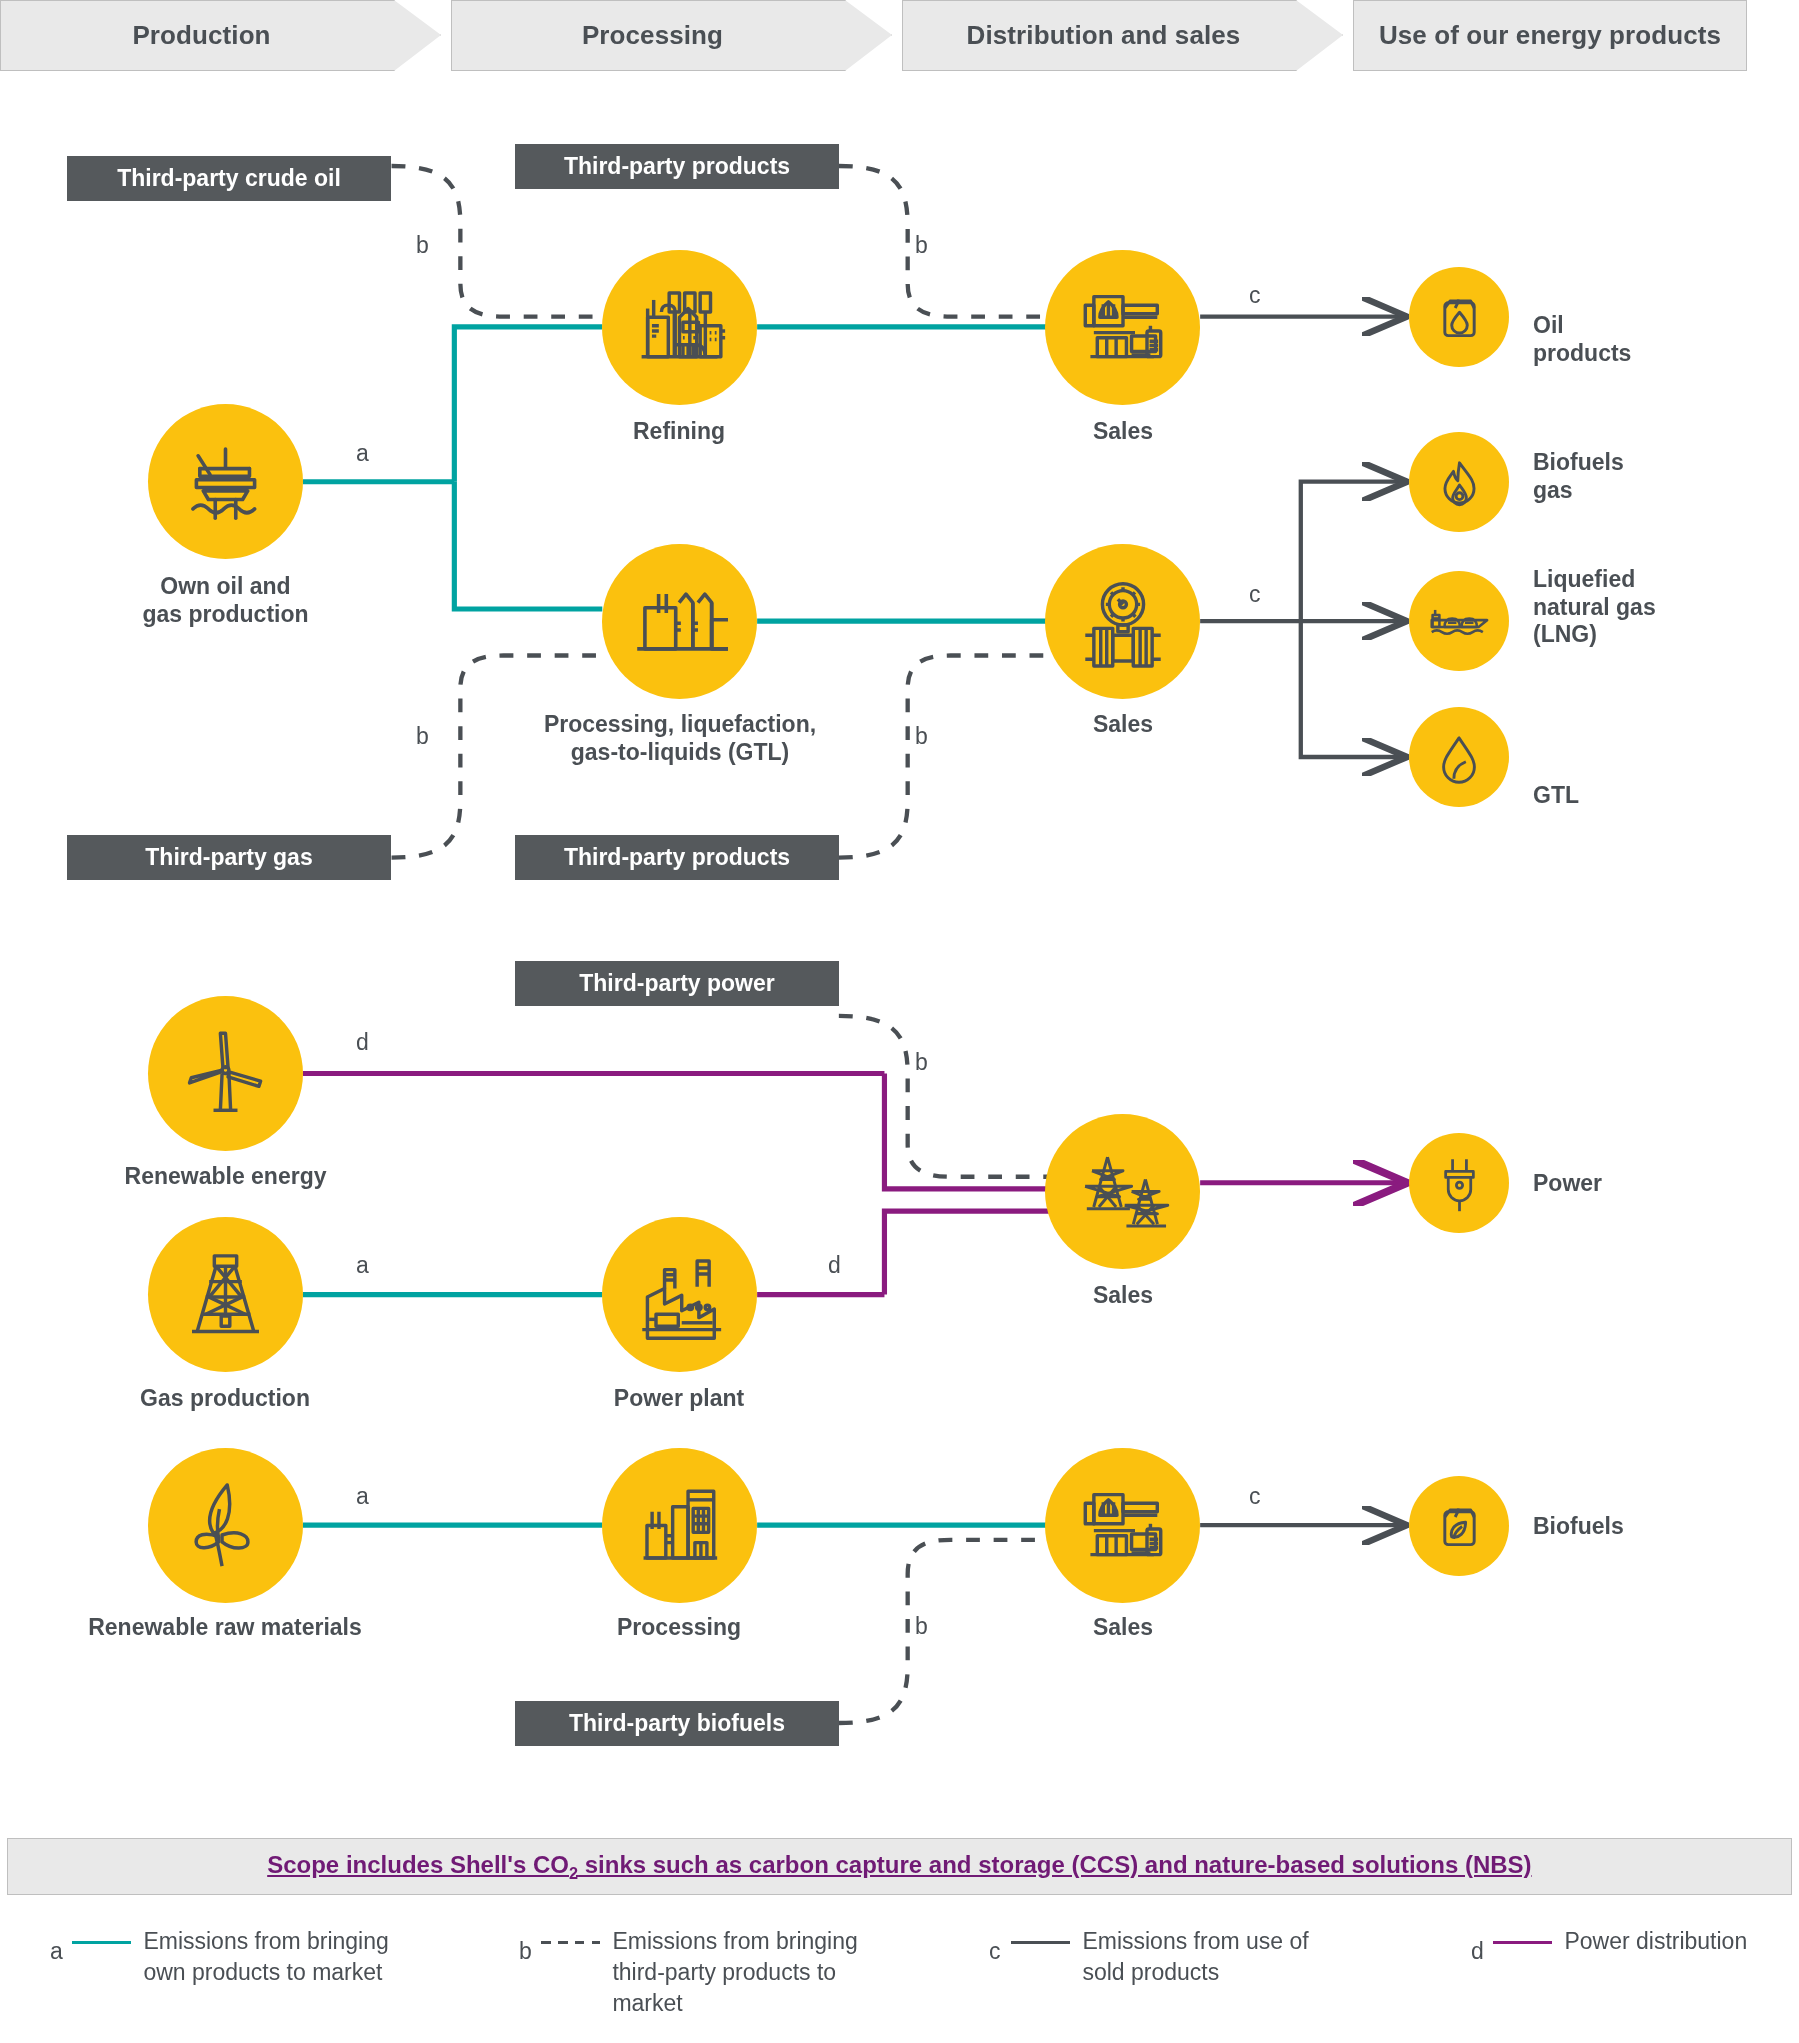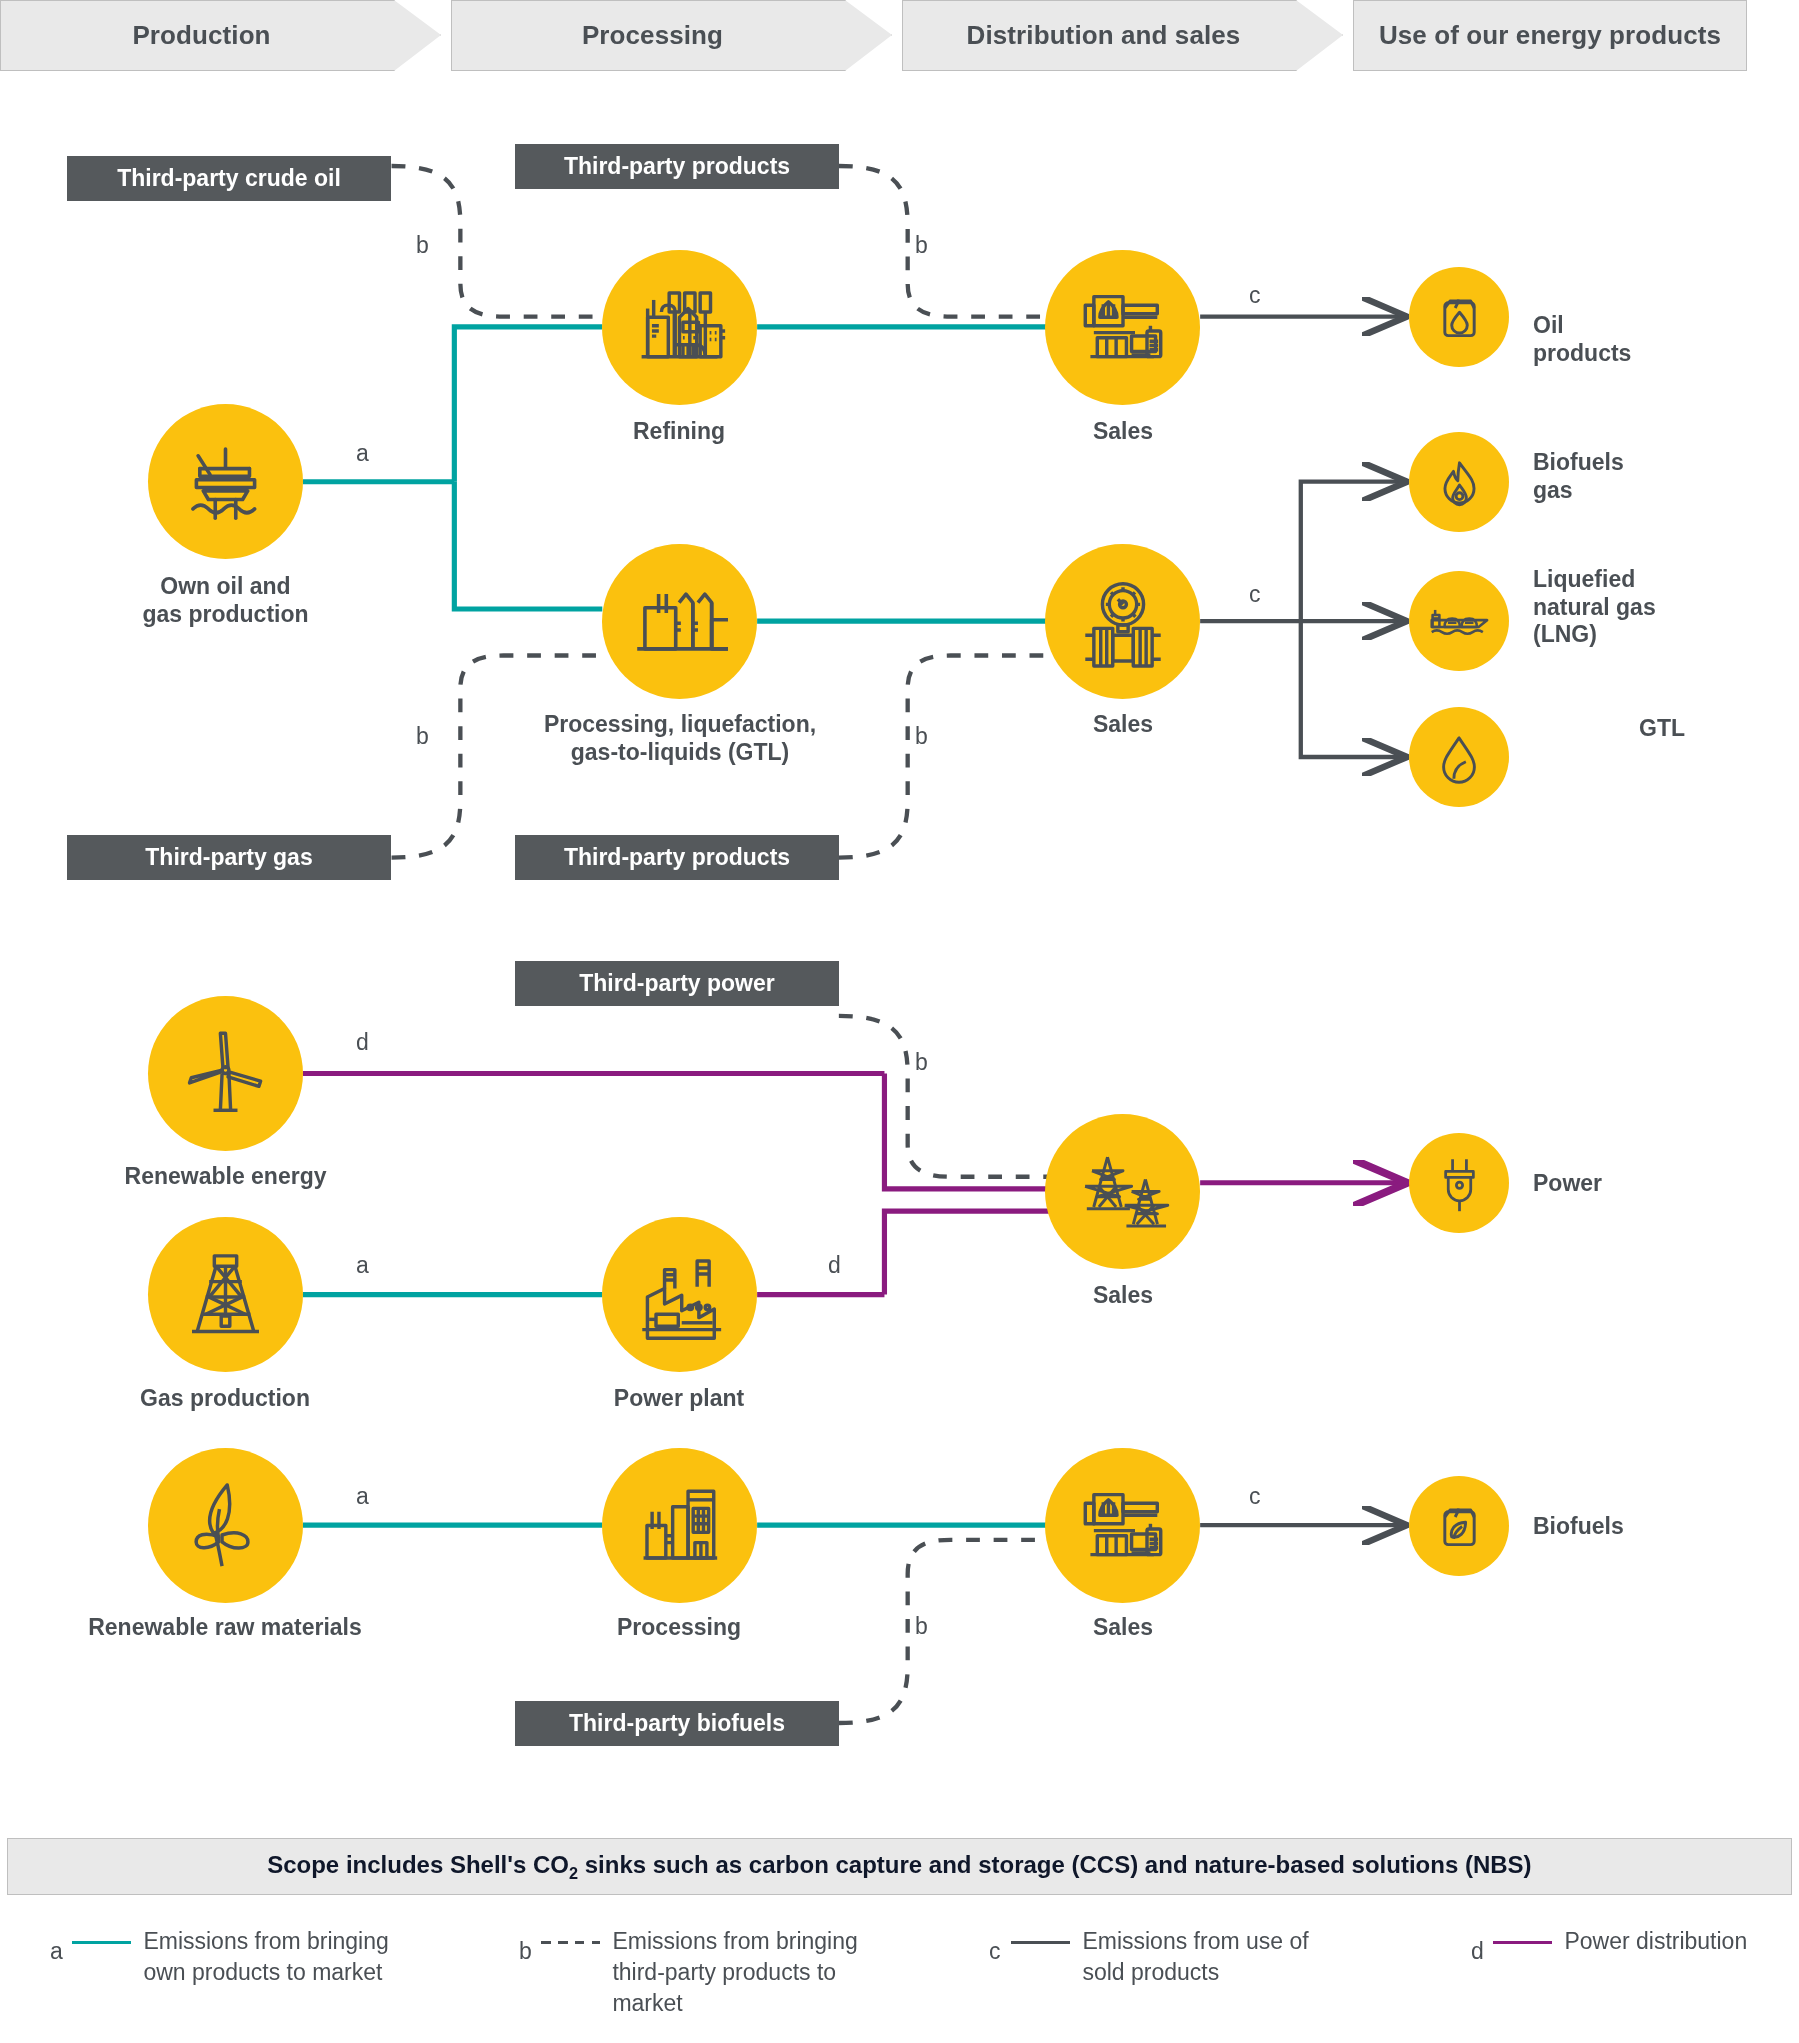--- a/index.html
+++ b/index.html
@@ -59,21 +59,21 @@
   .elab{
     position:absolute;font-size:23px;color:#4a4f54;line-height:1;font-weight:400;
   }
 
   
   .scope{
     position:absolute;left:6.9px;top:1838px;width:1785px;height:57px;
     background:#e9e9e9;border:0.9px solid #bfbfbf;box-sizing:border-box;
     display:flex;align-items:center;justify-content:center;
   }
-  .scope .stext{font-size:24px;font-weight:700;color:#0f172a;white-space:nowrap;}
+  .scope .stext{font-size:24px;font-weight:700;color:#701a75;white-space:nowrap;text-decoration:underline;}
   .scope sub{font-size:16.3px;vertical-align:sub;}
 
   
   .legend{position:absolute;left:0;top:1926px;width:1799px;height:112px;}
   .lg{position:absolute;top:0;display:flex;align-items:flex-start;}
   .lg .key{font-size:23px;color:#4a4f54;line-height:1;margin-top:13.8px;width:22.4px;}
   .lg .swatch{width:59px;height:22.4px;margin-top:5.2px;position:relative;flex:none;}
   .lg .swatch i{position:absolute;left:0;top:9.5px;width:59px;height:3.4px;display:block;}
   .lg .ltext{font-size:23px;line-height:1.35;color:#4a4f54;margin-left:12px;max-width:258px;}
   .lg.g1{left:50px;}
@@ -348,21 +348,21 @@
   </div>
 
   <div class="disc" style="left:1409px;top:707px;width:100px;height:100px;">
     <svg width="48" height="53" viewBox="0 0 56 62">
       <g fill="none" stroke="#4a4f54" stroke-width="3.4" stroke-linejoin="round">
         <path d="M28 8 C16 26 10 33 10 42 a18 18 0 0 0 36 0 c0 -9 -6 -16 -18 -34 z"></path>
         <path d="M36 36 c-10 4 -14 11 -14 20"></path>
       </g>
     </svg>
   </div>
-  <div class="ncap left" style="left:1533px;top:715px;width:258px;text-align:center;">
+  <div class="ncap left" style="left:1533px;top:782px;width:258px;">
     <span>GTL</span>
   </div>
 
   <div class="disc" style="left:148px;top:996px;width:155px;height:155px;">
     <svg width="89" height="95" viewBox="0 0 104 110">
       <g fill="none" stroke="#4a4f54" stroke-width="4" stroke-linejoin="round">
         <path d="M49 48 L46 8 l6 0 l3 40 z"></path>
         <path d="M47 53 L10 66 l2 -6 l36 -9 z"></path>
         <path d="M56 53 L93 64 l-2 6 l-36 -11 z"></path>
         <circle cx="52" cy="51" r="4"></circle>

